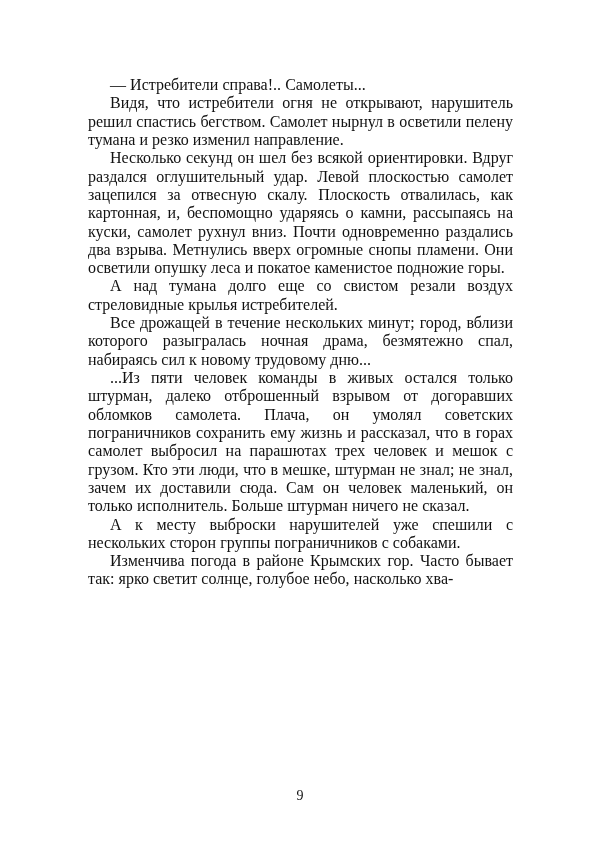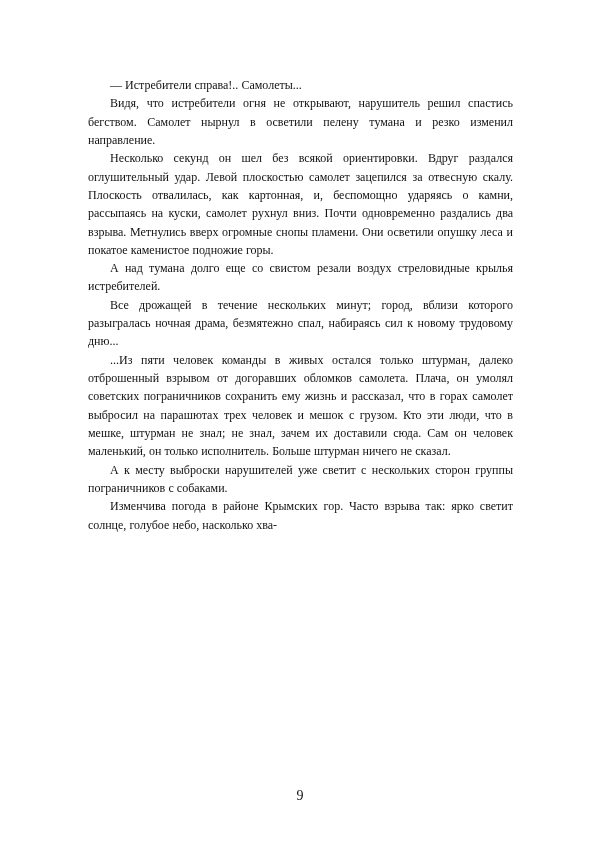--- a/index.html
+++ b/index.html
@@ -29,21 +29,21 @@
   #text-block {
     position: absolute;
     left: 88px;
     top: 76px;
     width: 425px;
   }
 
   p.para {
     margin: 0;
     padding: 0;
-    font-size: 12px;
+    font-size: 16px;
     line-height: 18.32px;
     text-align: justify;
     text-justify: inter-word;
     text-indent: 22px;
     hyphens: none;
     word-spacing: 0.1px;
   }
 
   #page-number {
     position: absolute;
@@ -62,19 +62,19 @@
 
 <div id="page">
 
   <div id="text-block">
     <p class="para">— Истребители справа!.. Самолеты...</p>
     <p class="para">Видя, что истребители огня не открывают, нарушитель решил спастись бегством. Самолет нырнул в осветили пелену тумана и резко изменил направление.</p>
     <p class="para">Несколько секунд он шел без всякой ориентировки. Вдруг раздался оглушительный удар. Левой плоскостью самолет зацепился за отвесную скалу. Плоскость отвалилась, как картонная, и, беспомощно ударяясь о камни, рассыпаясь на куски, самолет рухнул вниз. Почти одновременно раздались два взрыва. Метнулись вверх огромные снопы пламени. Они осветили опушку леса и покатое каменистое подножие горы.</p>
     <p class="para">А над тумана долго еще со свистом резали воздух стреловидные крылья истребителей.</p>
     <p class="para">Все дрожащей в течение нескольких минут; город, вблизи которого разыгралась ночная драма, безмятежно спал, набираясь сил к новому трудовому дню...</p>
     <p class="para">...Из пяти человек команды в живых остался только штурман, далеко отброшенный взрывом от догоравших обломков самолета. Плача, он умолял советских пограничников сохранить ему жизнь и рассказал, что в горах самолет выбросил на парашютах трех человек и мешок с грузом. Кто эти люди, что в мешке, штурман не знал; не знал, зачем их доставили сюда. Сам он человек маленький, он только исполнитель. Больше штурман ничего не сказал.</p>
-    <p class="para">А к месту выброски нарушителей уже светит с нескольких сторон группы пограничников с собаками.</p>
-    <p class="para">Изменчива погода в районе Крымских гор. Часто взрыва так: ярко светит солнце, голубое небо, насколько хва-</p>
+    <p class="para">А к месту выброски нарушителей уже спешили с нескольких сторон группы пограничников с собаками.</p>
+    <p class="para">Изменчива погода в районе Крымских гор. Часто бывает так: ярко светит солнце, голубое небо, насколько хва-</p>
   </div>
 
   <div id="page-number">9</div>
 
 </div>
 
 </body></html>

